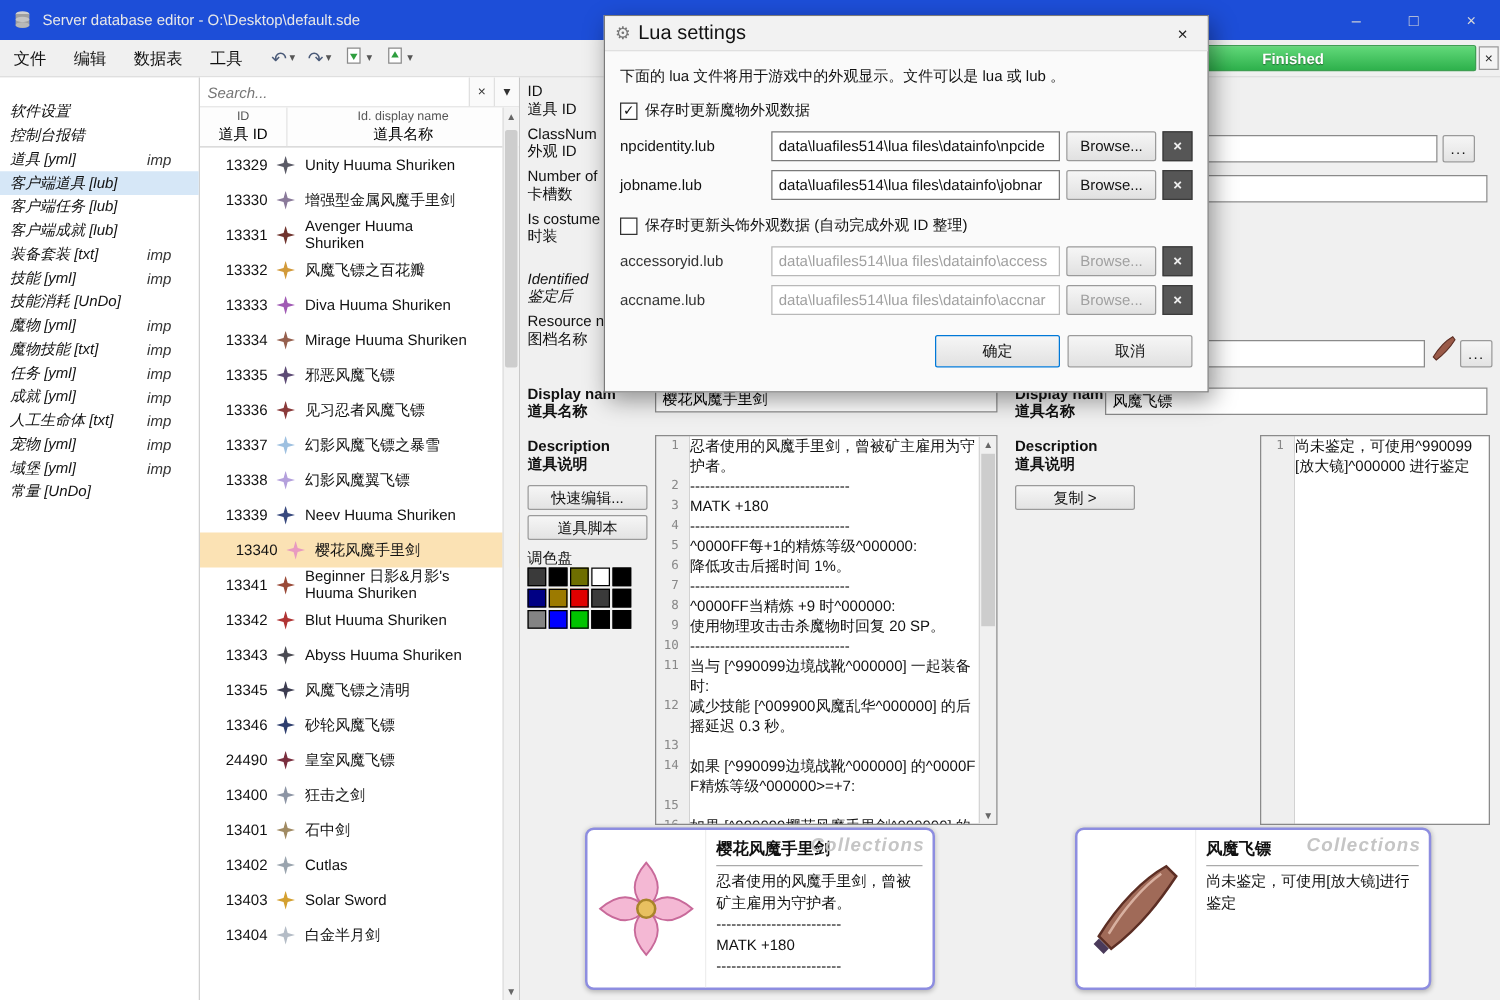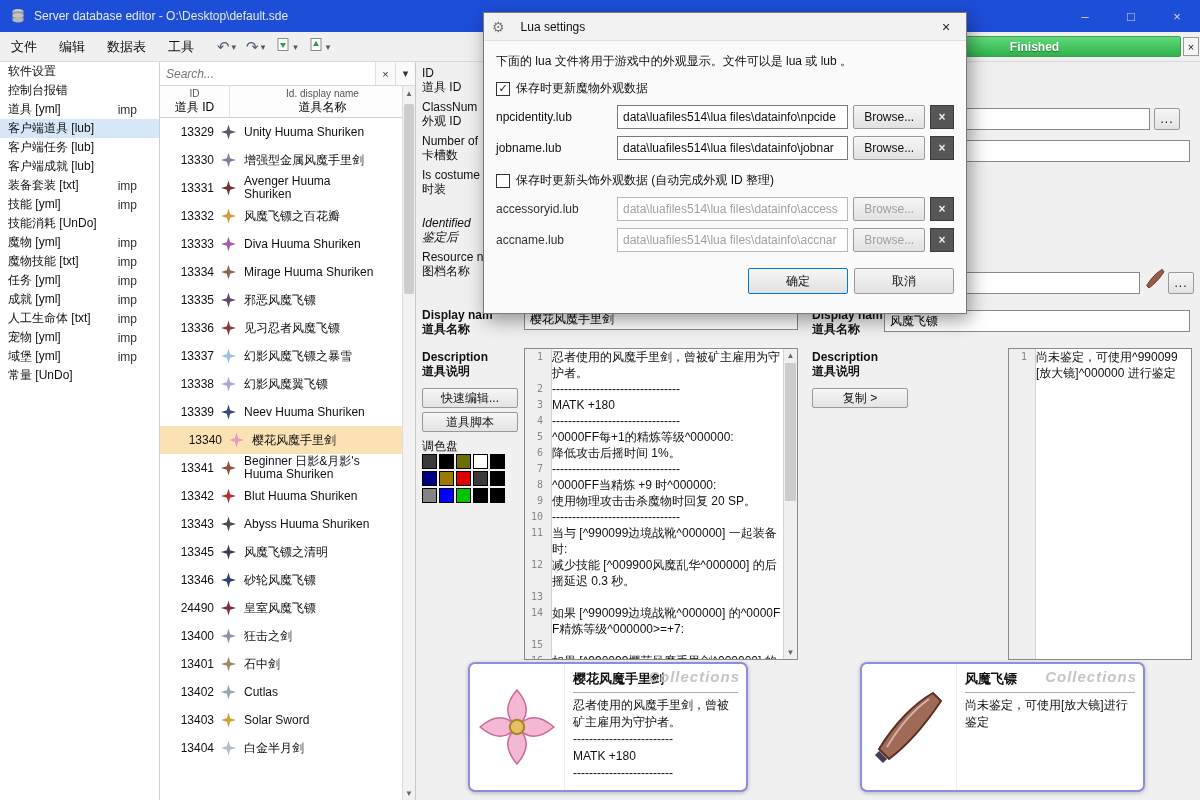--- a/index.html
+++ b/index.html
@@ -19,21 +19,21 @@
   .toolgroup { display:flex; align-items:center; margin-left:8px; gap:2px; }
   .toolbtn { display:flex; align-items:center; padding:2px 3px; border:1px solid transparent; border-radius:2px; }
   .toolbtn .glyph { font-size:15px; color:#4a5a78; }
   .caret { font-size:9px; color:#555; margin-left:2px; }
 
   
   .finished { position:absolute; left:888px; top:36px; width:293px; height:21px; background:linear-gradient(#62d97a,#2eb14c); border:1px solid #3f9e52; border-radius:2px; display:flex; align-items:center; justify-content:center; color:#fff; font-weight:bold; text-shadow:0 1px 1px rgba(0,0,0,.45); }
   .finished-close { position:absolute; left:1183px; top:37px; width:16px; height:19px; background:#f4f4f4; border:1px solid #9a9a9a; display:flex; align-items:center; justify-content:center; font-size:11px; color:#222; }
 
   
-  .sidebar { position:absolute; left:0; top:62px; width:160px; height:738px; background:#fff; border-right:1px solid #d0d0d0; padding-top:0; }
+  .sidebar { position:absolute; left:0; top:62px; width:160px; height:738px; background:#fff; border-right:1px solid #d0d0d0; padding-top:18px;font-style:italic; }
   .sideitem { display:flex; justify-content:space-between; align-items:center; padding:2px 22px 2px 8px; height:19px; font-size:12px; }
   .sideitem.selected { background:#d6e7f7; }
   .sideitem .imp { color:#333; }
 
   
   .listpanel { position:absolute; left:160px; top:62px; width:256px; height:738px; background:#fff; border-right:1px solid #c8c8c8; }
   .searchrow { display:flex; height:24px; border-bottom:1px solid #d8d8d8; align-items:stretch; }
   .searchrow input { flex:1; border:none; outline:none; padding:0 6px; font-style:italic; color:#888; font-size:12px; background:#fff; font-family:inherit; }
   .sbtn { width:20px; display:flex; align-items:center; justify-content:center; color:#333; border-left:1px solid #e0e0e0; font-size:11px; background:#fafafa; }
   .listheader { display:flex; height:32px; border-bottom:1px solid #d0d0d0; background:#fdfdfd; text-align:center; }
@@ -86,21 +86,21 @@
   .card-img { width:95px; flex:none; display:flex; align-items:center; justify-content:center; border-right:1px solid #eee; }
   .card-body { flex:1; padding:6px 8px 4px 8px; position:relative; overflow:hidden; }
   .card-title { font-weight:bold; font-size:13px; }
   .card-wm { position:absolute; right:6px; top:4px; font-style:italic; font-weight:bold; font-size:15px; color:#c5c5c5; letter-spacing:1px; }
   .card-sep { border:none; border-top:1px solid #aaa; margin:4px 0 4px 0; }
   .card-line { font-size:12px; line-height:17px; white-space:pre-wrap; word-break:break-all; overflow:hidden; }
 
   
   .modal { position:absolute; left:483px; top:12px; width:484px; height:302px; background:#fafafa; border:1px solid #7a7a7a; box-shadow:3px 6px 18px rgba(0,0,0,.4); z-index:50; }
   .modal-titlebar { height:28px; display:flex; align-items:center; padding:0 0 0 8px; background:#f2f2f2; border-bottom:1px solid #e0e0e0; }
-  .modal-title { margin-left:16px; font-size:12px; }
+  .modal-title { margin-left:6px; font-size:16px; }
   .modal-close { margin-left:auto; width:40px; height:28px; display:flex; align-items:center; justify-content:center; font-size:14px; color:#222; }
   .modal-body { padding:8px 12px; }
   .modal-info { margin:4px 0 10px 0; }
   .cbrow { display:flex; align-items:center; gap:6px; margin:6px 0 8px 0; }
   .cbox { width:14px; height:14px; border:1px solid #333; background:#fff; display:flex; align-items:center; justify-content:center; font-size:11px; color:#111; flex:none; }
   .lrow { display:flex; align-items:center; gap:5px; margin:7px 0; }
   .lrow .llabel { width:116px; flex:none; }
   .lrow input { width:232px; height:24px; border:1px solid #7a7a7a; padding:11px 5px; font-size:12px; font-family:inherit; background:#fff; color:#111; }
   .browse { width:72px; height:24px; background:linear-gradient(#f6f6f6,#e1e1e1); border:1px solid #9a9a9a; border-radius:2px; font-size:12px; display:flex; align-items:center; justify-content:center; }
   .xbtn { width:24px; height:24px; background:#565656; border:1px solid #3a3a3a; color:#eee; font-weight:bold; display:flex; align-items:center; justify-content:center; font-size:12px; }

